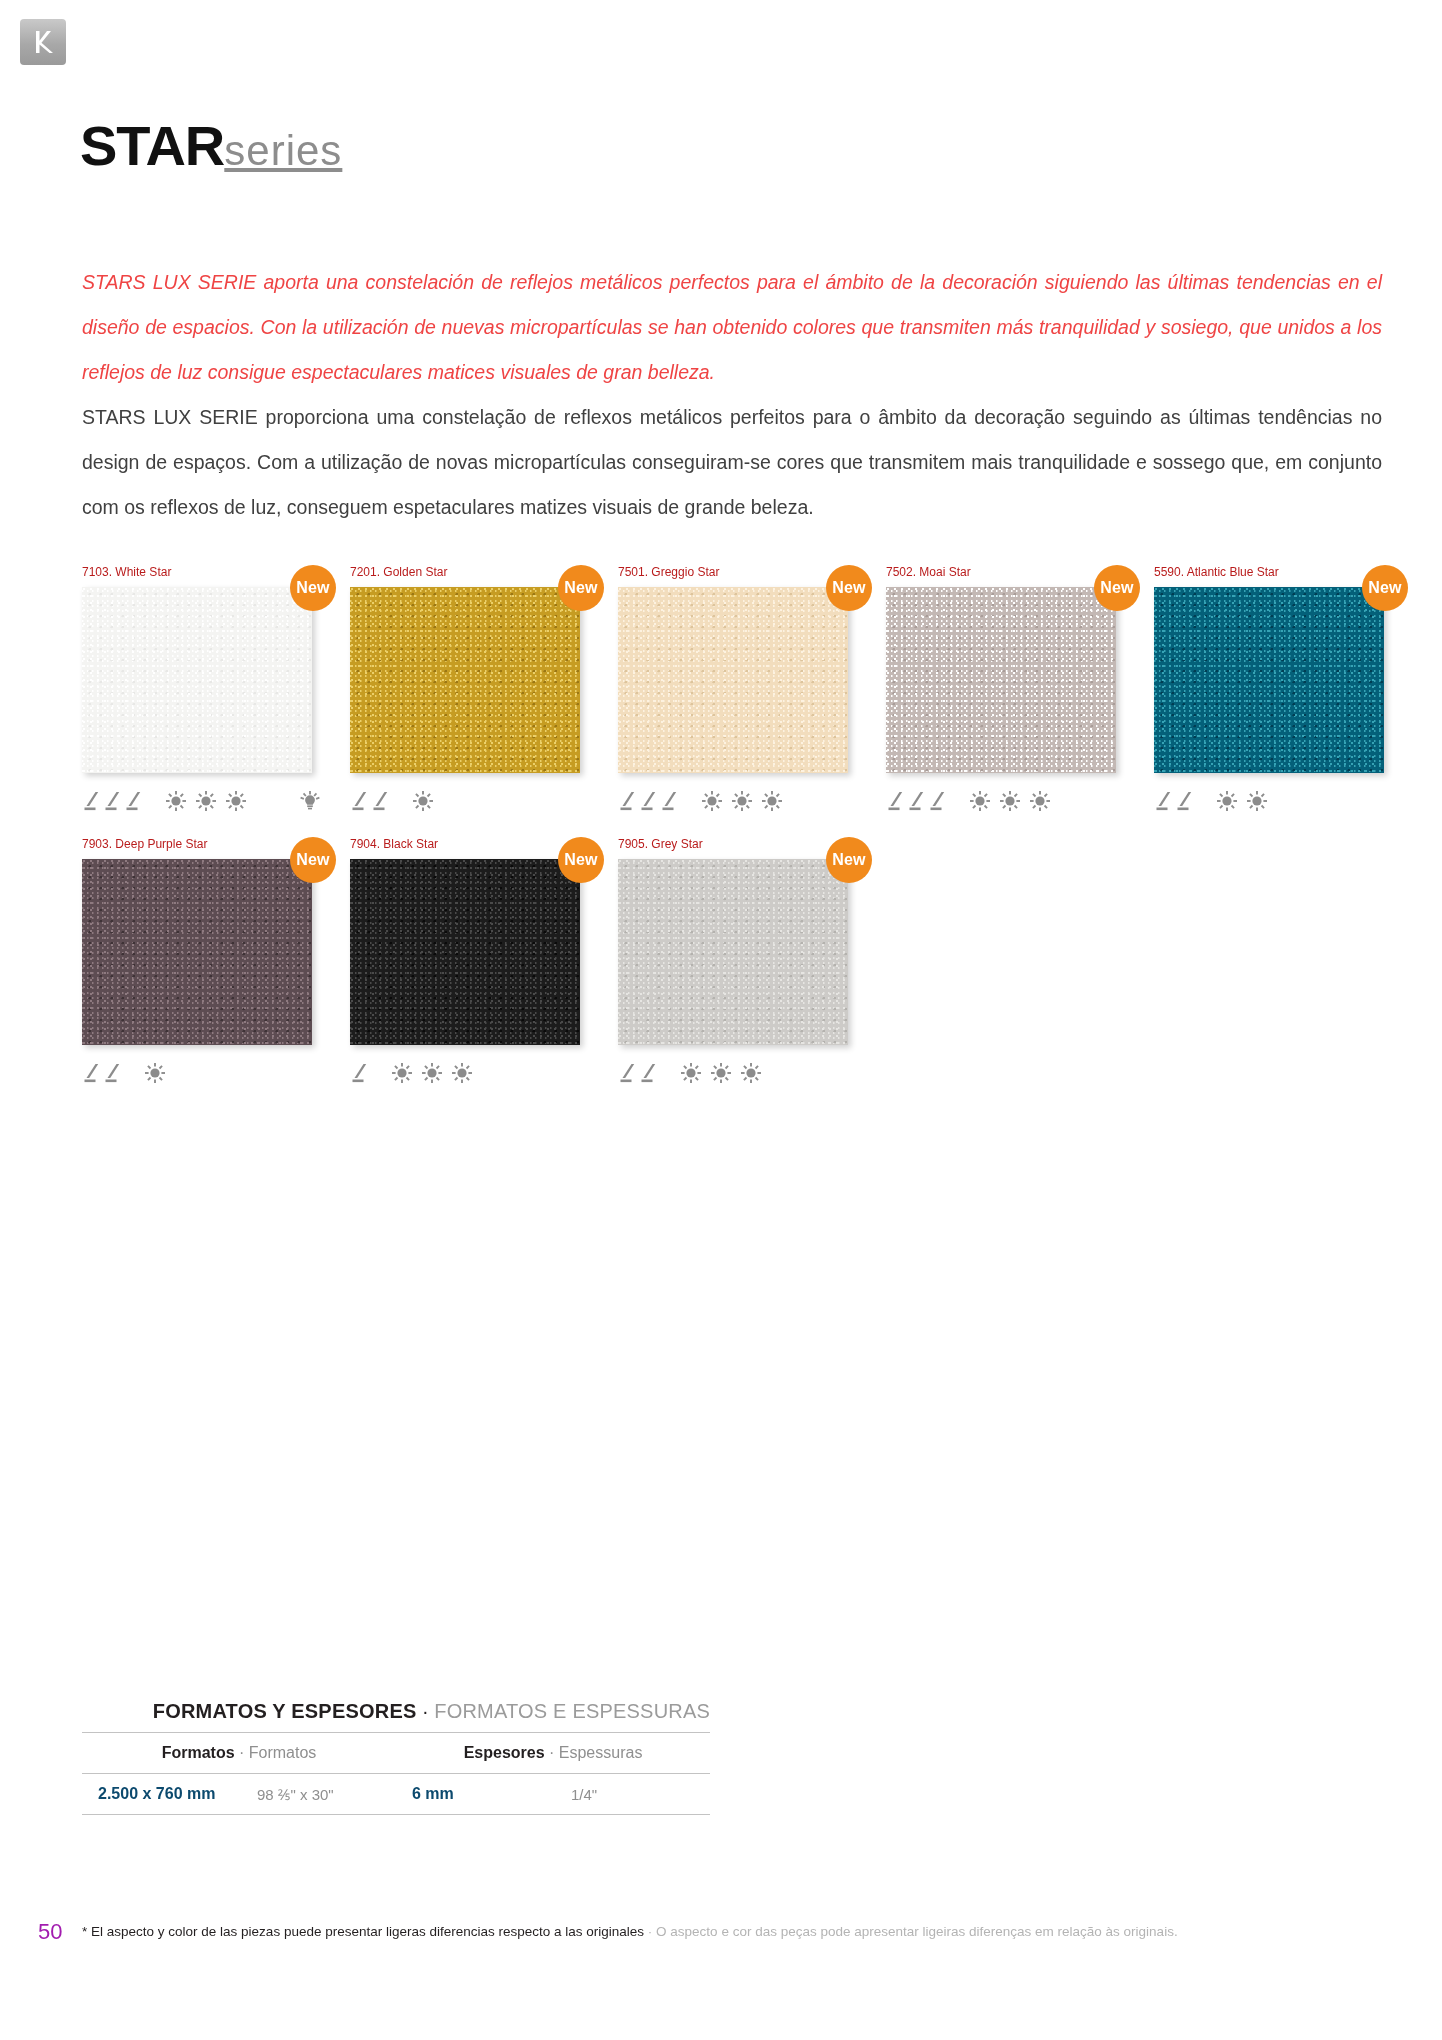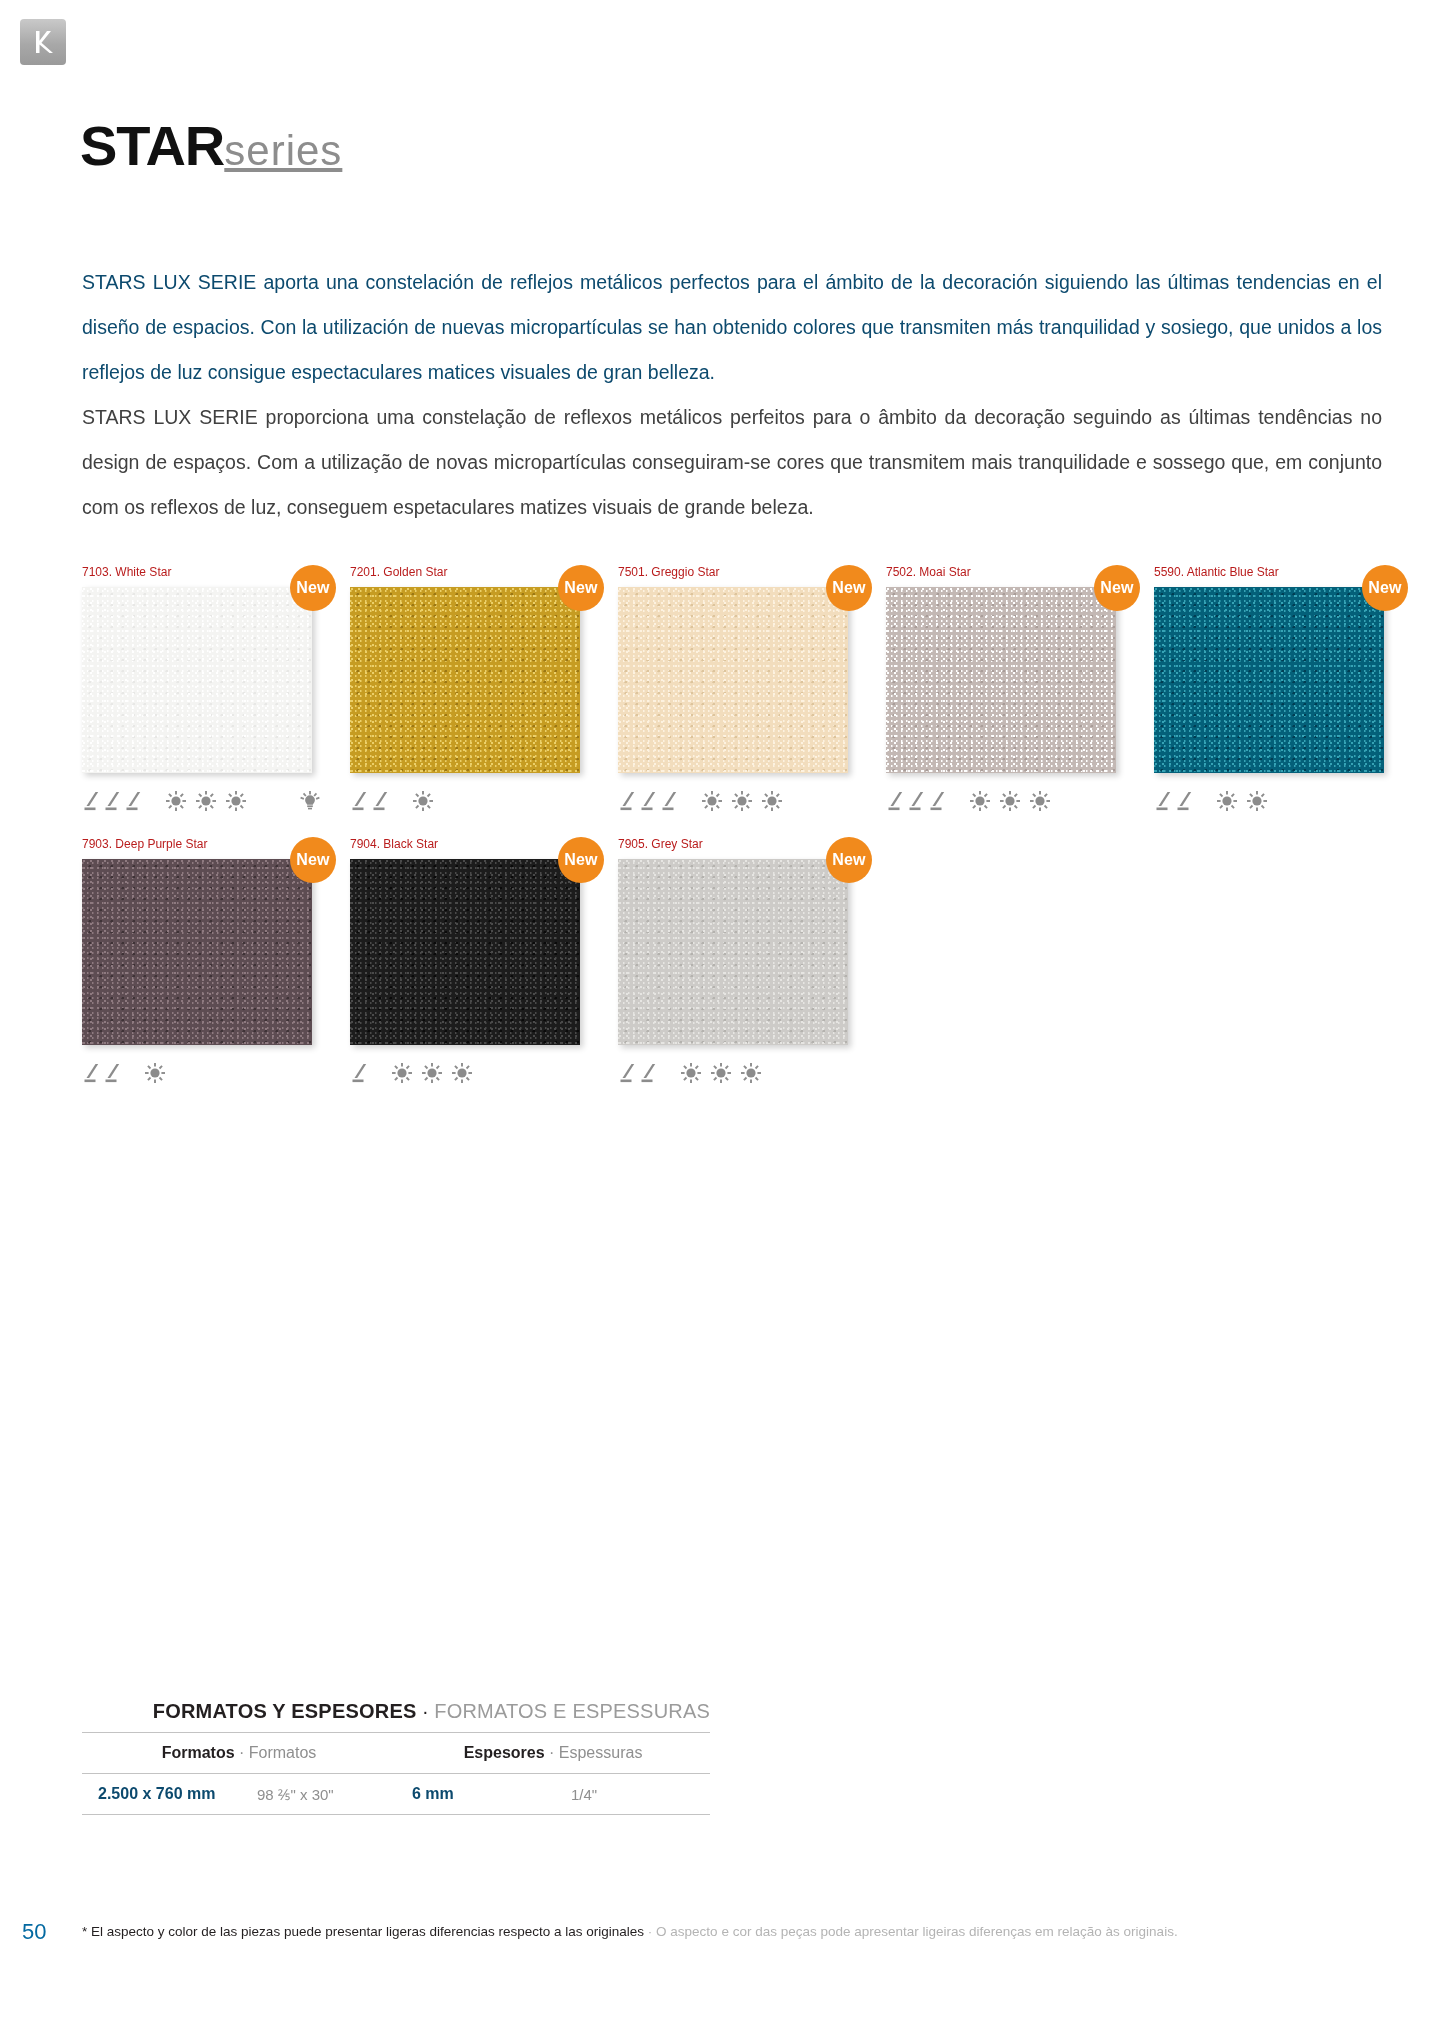--- a/index.html
+++ b/index.html
@@ -56,21 +56,21 @@
   
   .intro {
     position: absolute;
     left: 82px;
     width: 1300px;
     font-size: 19.5px;
     line-height: 45px;
     text-align: justify;
     font-weight: 400;
   }
-  .intro-es { top: 240px; color: #0c4a6e; }
+  .intro-es { top: 240px; color: #ef4444; font-style: italic; }
   .intro-pt { top: 375px; color: #404040; }
 
   
   .swatch-grid {
     position: absolute;
     left: 82px;
     top: 565px;
     width: 1320px;
   }
   .swatch-row {
@@ -173,24 +173,24 @@
   
   .footer {
     position: absolute;
     left: 0;
     top: 1915px;
     width: 1442px;
     height: 40px;
   }
   .page-number {
     position: absolute;
-    left: 22px;
+    left: 38px;
     top: 4px;
     font-size: 22px;
-    color: #0369a1;
+    color: #a21caf;
     font-weight: 400;
   }
   .footnote {
     position: absolute;
     left: 82px;
     top: 9px;
     font-size: 13.5px;
     white-space: nowrap;
   }
   .footnote .fn-star { color: #231f20; }

